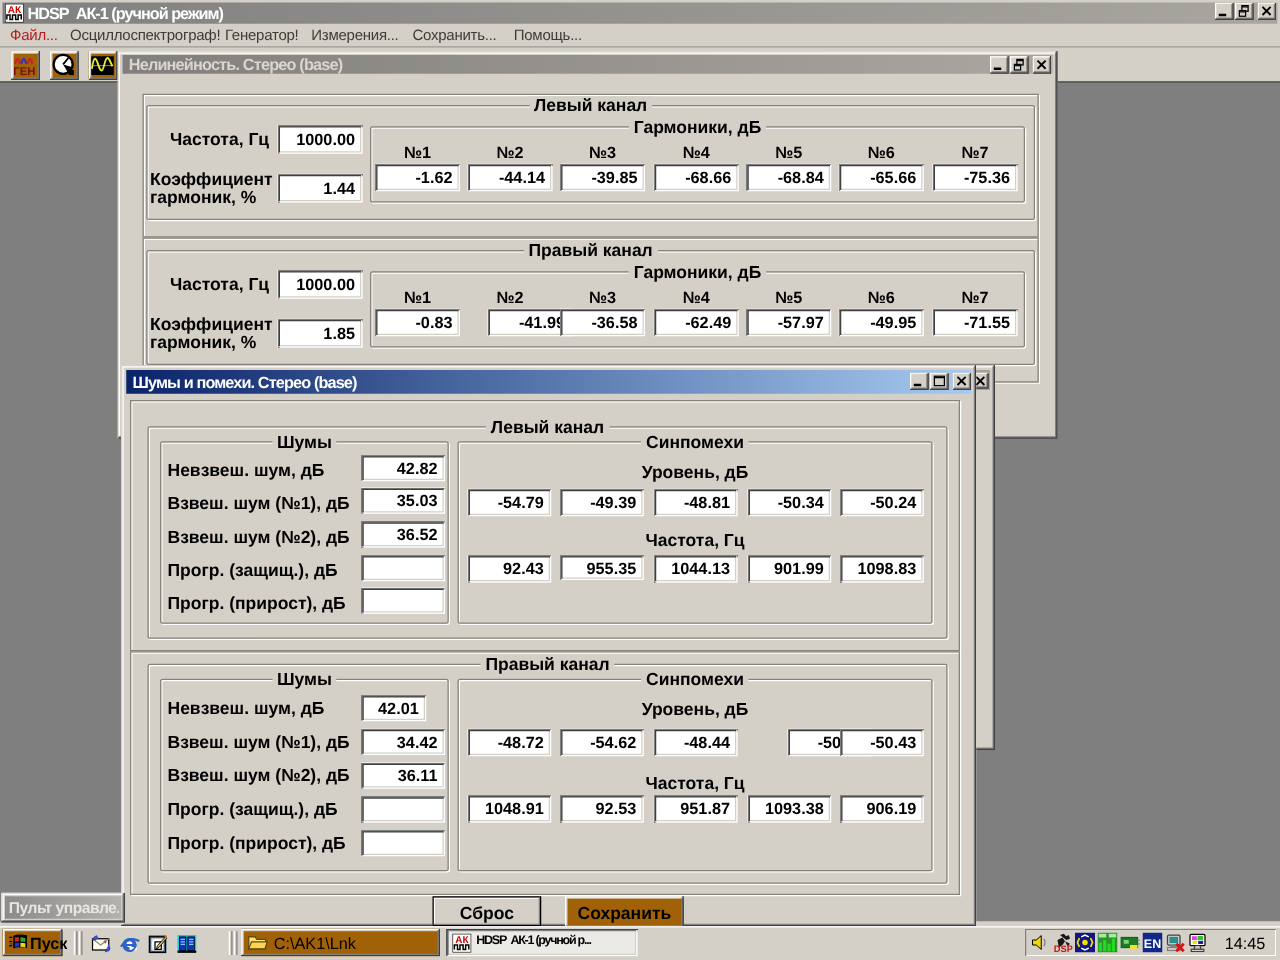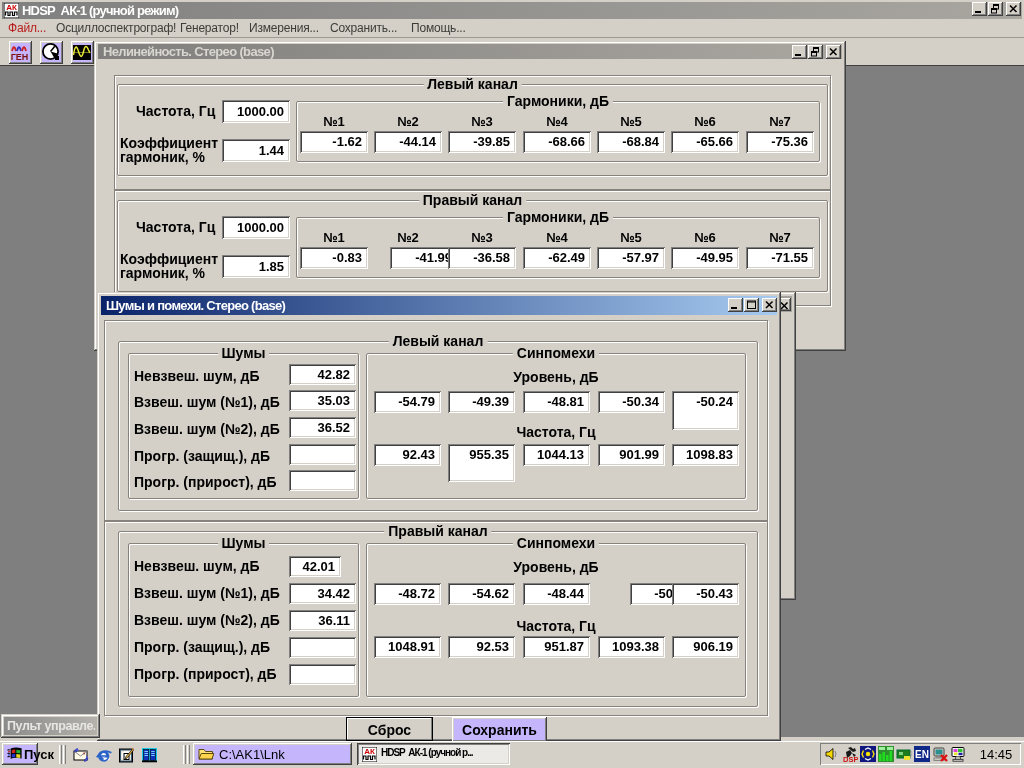--- a/index.html
+++ b/index.html
@@ -1,18 +1,18 @@
 <!DOCTYPE html>
 <html><head><meta charset="utf-8"><style>
 *{margin:0;padding:0;box-sizing:border-box;}
 body{font-family:"Liberation Sans",sans-serif;}
 #scr{position:relative;width:1024px;height:768px;background:#d4d0c8;overflow:hidden;}
 div{position:absolute;}
 .win{background:#d4d0c8;box-shadow:inset -1px -1px 0 #404040,inset 1px 1px 0 #d4d0c8,inset -2px -2px 0 #808080,inset 2px 2px 0 #fff;}
-.btn{background:#c4b5fd;box-shadow:inset -1px -1px 0 #404040,inset 1px 1px 0 #fff,inset -2px -2px 0 #808080,inset 2px 2px 0 #d4d0c8;}
+.btn{background:#a16207;box-shadow:inset -1px -1px 0 #404040,inset 1px 1px 0 #fff,inset -2px -2px 0 #808080,inset 2px 2px 0 #d4d0c8;}
 .ed{background:#fff;box-shadow:inset 1px 1px 0 #808080,inset -1px -1px 0 #fff,inset 2px 2px 0 #404040,inset -2px -2px 0 #d4d0c8;
  font-weight:bold;font-size:13px;text-align:right;color:#000;}
 .etch{border:1px solid #87837b;box-shadow:1px 1px 0 #fff,inset 1px 1px 0 #fff;}
 .grp{border:1px solid #87837b;box-shadow:1px 1px 0 #fff,inset 1px 1px 0 #fff;border-radius:2px;}
 .glab{position:absolute;top:-8px;background:#d4d0c8;padding:0 4px;font-weight:bold;font-size:14px;color:#000;white-space:nowrap;line-height:14px;}
 .lab{font-weight:bold;font-size:14px;color:#000;white-space:nowrap;line-height:13px;letter-spacing:0px;}
 .cbtn{background:#d4d0c8;box-shadow:inset -1px -1px 0 #404040,inset 1px 1px 0 #fff,inset -2px -2px 0 #808080,inset 2px 2px 0 #d4d0c8;}
 </style></head><body>
 <div id="scr">
 
@@ -173,26 +173,26 @@
 <div class="lab" style="left:134px;top:476px;">Прогр. (прирост), дБ</div>
 <div class="ed" style="left:289px;top:470px;width:67px;height:21px;line-height:21px;padding-right:6px;"></div>
 <div class="grp" style="left:366px;top:353px;width:380px;height:146px;">
       <span class="glab" style="left:50%;transform:translateX(-50%);">Синпомехи</span>
     </div>
 <div class="lab" style="left:366px;top:371px;width:380px;text-align:center;">Уровень, дБ</div>
 <div class="lab" style="left:366px;top:426px;width:380px;text-align:center;">Частота, Гц</div>
 <div class="ed" style="left:374px;top:391px;width:67px;height:22px;line-height:22px;padding-right:6px;">-54.79</div>
 <div class="ed" style="left:374px;top:444px;width:67px;height:22px;line-height:22px;padding-right:6px;">92.43</div>
 <div class="ed" style="left:448px;top:391px;width:67px;height:22px;line-height:22px;padding-right:6px;">-49.39</div>
-<div class="ed" style="left:448px;top:444px;width:67px;height:38px;line-height:22px;padding-right:6px;">955.35</div>
+<div class="ed" style="left:448px;top:444px;width:67px;height:20px;line-height:22px;padding-right:6px;">955.35</div>
 <div class="ed" style="left:523px;top:391px;width:67px;height:22px;line-height:22px;padding-right:6px;">-48.81</div>
 <div class="ed" style="left:523px;top:444px;width:67px;height:22px;line-height:22px;padding-right:6px;">1044.13</div>
 <div class="ed" style="left:598px;top:391px;width:67px;height:22px;line-height:22px;padding-right:6px;">-50.34</div>
 <div class="ed" style="left:598px;top:444px;width:67px;height:22px;line-height:22px;padding-right:6px;">901.99</div>
-<div class="ed" style="left:672px;top:391px;width:67px;height:39px;line-height:22px;padding-right:6px;">-50.24</div>
+<div class="ed" style="left:672px;top:391px;width:67px;height:22px;line-height:22px;padding-right:6px;">-50.24</div>
 <div class="ed" style="left:672px;top:444px;width:67px;height:22px;line-height:22px;padding-right:6px;">1098.83</div>
 <div class="grp" style="left:118px;top:531px;width:640px;height:176px;">
       <span class="glab" style="left:50%;transform:translateX(-50%);">Правый канал</span>
     </div>
 <div class="grp" style="left:128px;top:543px;width:231px;height:154px;">
       <span class="glab" style="left:50%;transform:translateX(-50%);">Шумы</span>
     </div>
 <div class="lab" style="left:134px;top:560px;">Невзвеш. шум, дБ</div>
 <div class="ed" style="left:289px;top:556px;width:52px;height:21px;line-height:21px;padding-right:6px;">42.01</div>
 <div class="lab" style="left:134px;top:587px;">Взвеш. шум (№1), дБ</div>
@@ -217,21 +217,21 @@
 <div class="ed" style="left:598px;top:583px;width:67px;height:22px;line-height:22px;padding-right:6px;margin-left:32px;">-50.21</div>
 <div class="ed" style="left:598px;top:636px;width:67px;height:22px;line-height:22px;padding-right:6px;">1093.38</div>
 <div class="ed" style="left:672px;top:583px;width:67px;height:22px;line-height:22px;padding-right:6px;">-50.43</div>
 <div class="ed" style="left:672px;top:636px;width:67px;height:22px;line-height:22px;padding-right:6px;">906.19</div>
 <div style="left:346px;top:717px;width:87px;height:24px;border:1px solid #000;box-shadow:inset -1px -1px 0 #808080,inset 1px 1px 0 #fff;background:#d4d0c8;text-align:center;font-weight:bold;font-size:14px;line-height:25px;">Сброс</div>
 <div class="btn" style="left:452px;top:717px;width:95px;height:25px;text-align:center;font-weight:bold;font-size:14px;line-height:26px;">Сохранить</div>
 <div class="win" style="left:1px;top:714px;width:99px;height:24px;"></div>
 <div style="left:4px;top:717px;width:93px;height:18px;background:linear-gradient(90deg,#8b8b8b,#b5b2ac);"></div>
 <div style="left:7px;top:719px;width:88px;height:14px;color:#e8e6e2;font-weight:bold;font-size:12.5px;letter-spacing:-0.4px;line-height:15px;white-space:nowrap;overflow:hidden;">Пульт управле..</div>
 <div style="left:0px;top:741px;width:1024px;height:27px;background:#d4d0c8;border-top:1px solid #fff;"></div>
-<div class="btn" style="left:2px;top:743px;width:36px;height:22px;">
+<div class="btn" style="left:2px;top:743px;width:48px;height:22px;">
       <div style="left:4px;top:3px;"><svg width="17" height="16" viewBox="0 0 17 16">
 <g stroke="#000" stroke-width="1.1" fill="none">
 <path d="M1.5 4.2 Q2.6 3.4 3.8 4"></path>
 <path d="M1.5 7.6 Q2.6 6.8 3.8 7.4"></path>
 <path d="M1.5 11 Q2.6 10.2 3.8 10.8"></path>
 </g>
 <path d="M2 5.2 Q3 4.6 4 5.1 L4 6.2 Q3 5.7 2 6.3 Z" fill="#c23a2e"></path>
 <path d="M2 8.6 Q3 8 4 8.5 L4 9.6 Q3 9.1 2 9.7 Z" fill="#2e3ac2"></path>
 <path d="M4.6 2.6 Q9 0.8 15.6 2.2 L15.6 12.4 Q9 11 4.6 12.8 Z" fill="#000"></path>
 <path d="M5.8 4 Q7.5 3.4 9.3 3.7 L9.3 7 Q7.5 6.7 5.8 7.3 Z" fill="#cc2222"></path>

